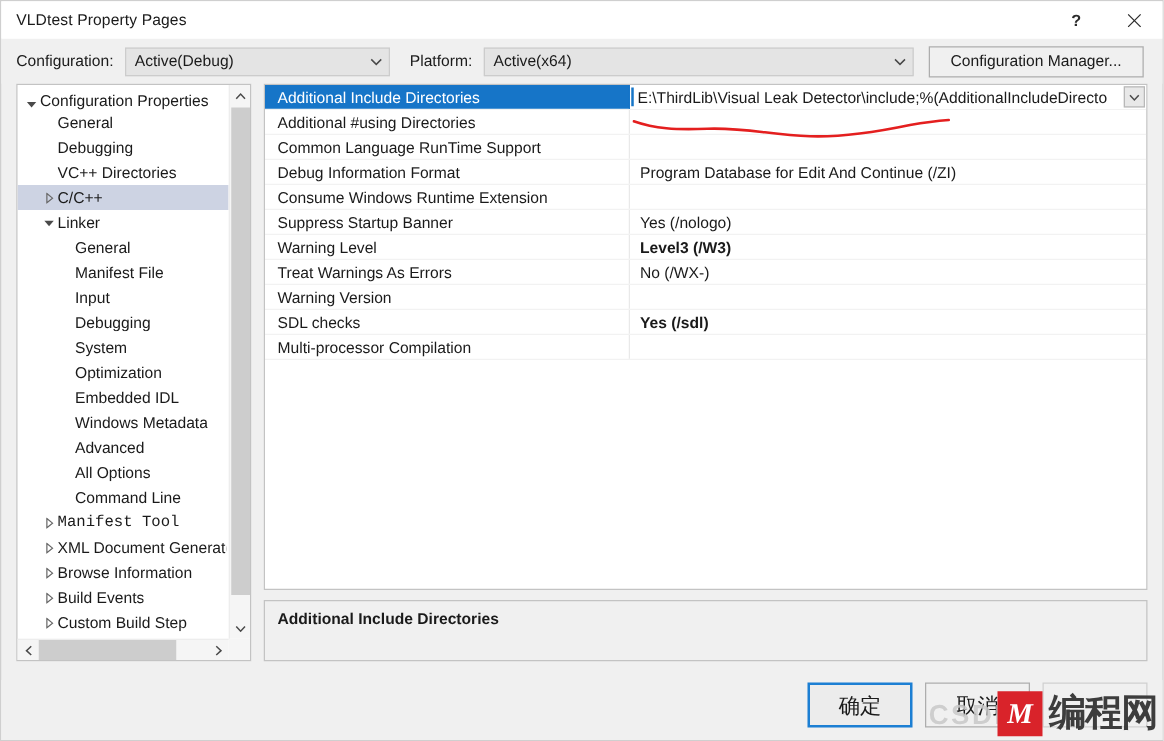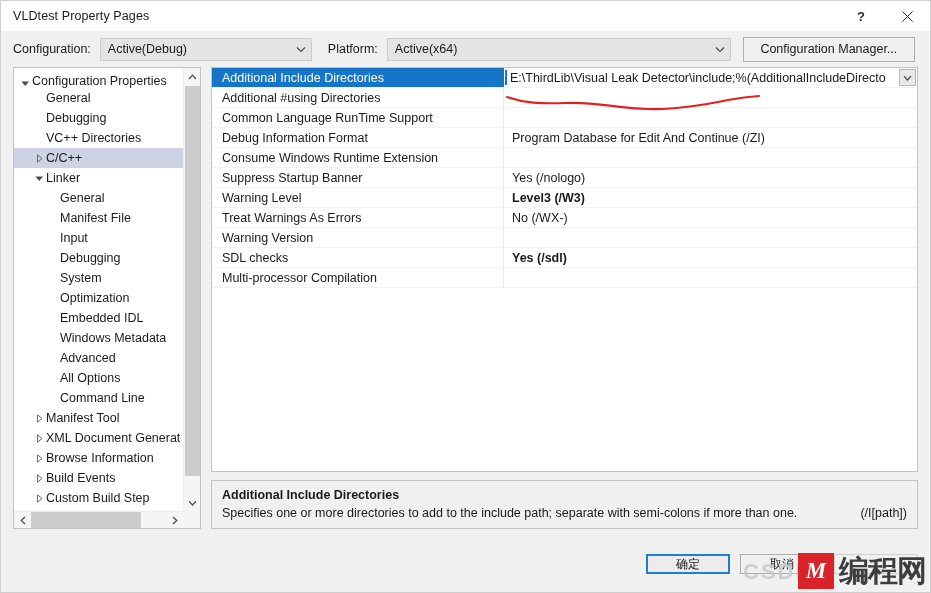--- a/index.html
+++ b/index.html
@@ -339,27 +339,27 @@
     height: 48px;
     min-height: 48px;
     display: flex;
     align-items: center;
     justify-content: flex-end;
     padding: 0 12px 8px 12px;
     box-sizing: border-box;
     background: #f0f0f0;
   }
   .dbtn {
-    width: 84px; height: 20px;
+    width: 84px; height: 36px;
     margin-left: 10px;
     background: #f0f0f0;
     border: 1px solid #adadad;
     box-sizing: border-box;
     display: flex; align-items: center; justify-content: center;
-    font-size: 12px;
+    font-size: 17px;
     color: #1a1a1a;
     cursor: default;
   }
   .dbtn.default {
     border: 2px solid #1c7fd3;
     background: #ececec;
   }
   .dbtn.disabled { color: #8d8d8d; background: #f0f0f0; border-color: #d0d0d0; }
 
   
@@ -522,21 +522,21 @@
             <span class="tlabel">Advanced</span>
           </div>
           <div class="tnode" style="padding-left: 32px;">
             <span class="tw"></span>
             <span class="tlabel">All Options</span>
           </div>
           <div class="tnode" style="padding-left: 32px;">
             <span class="tw"></span>
             <span class="tlabel">Command Line</span>
           </div>
-          <div class="tnode" style="padding-left: 18px;">
+          <div class="tnode" style="padding-left: 18px; font-family: Liberation Mono, monospace;">
             <span class="tw">
               <svg width="9" height="9" viewBox="0 0 9 9">
                 <polygon points="2.5,0.8 7,4.5 2.5,8.2" fill="none" stroke="#6a6a6a" stroke-width="1"></polygon>
               </svg>
             </span>
             <span class="tlabel">Manifest Tool</span>
           </div>
           <div class="tnode" style="padding-left: 18px;">
             <span class="tw">
               <svg width="9" height="9" viewBox="0 0 9 9">
@@ -657,24 +657,20 @@
             <div class="pval bold">Yes (/sdl)</div>
           </div>
           <div class="prow">
             <div class="pname">Multi-processor Compilation</div>
             <div class="pval"></div>
           </div>
         </div>
 
       <div class="descpane">
         <div class="desc-title">Additional Include Directories</div>
-        <div class="desc-line">
-          <div class="desc-body">Specifies one or more directories to add to the include path; separate with semi-colons if more than one.</div>
-          <div class="desc-switch">(/I[path])</div>
-        </div>
       </div>
 
     </div>
   </div>
 
   <div class="footer">
     <div class="dbtn default">确定</div>
     <div class="dbtn">取消</div>
     <div class="dbtn disabled"></div>
   </div>

